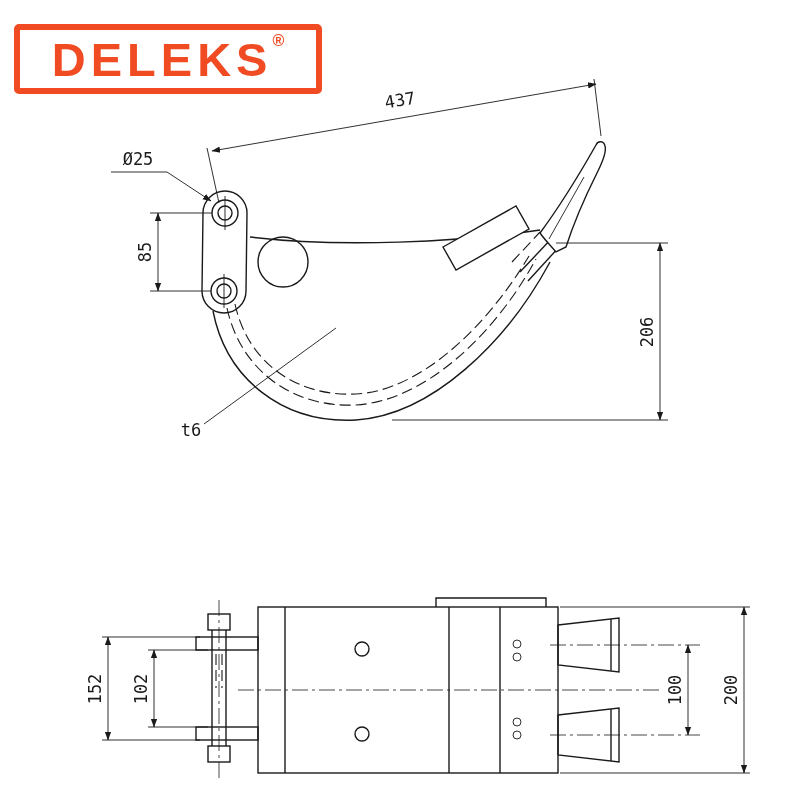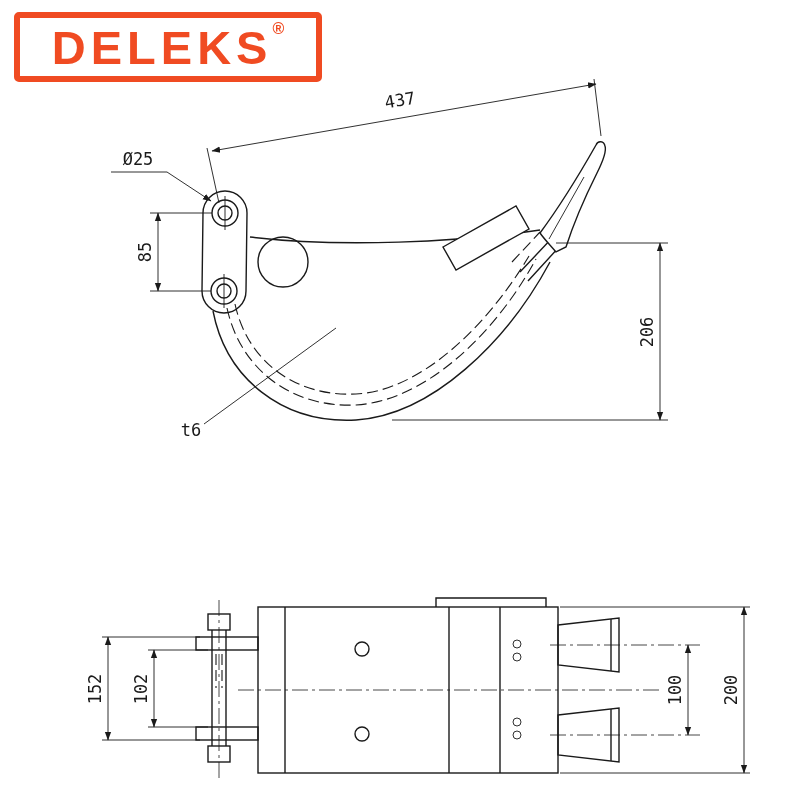--- a/index.html
+++ b/index.html
@@ -7,21 +7,21 @@
     position: relative;
     width: 800px;
     height: 800px;
     background: #ffffff;
     overflow: hidden;
     font-family: "DejaVu Sans", sans-serif;
   }
   .logo {
     position: absolute;
     left: 14px;
-    top: 12px;
+    top: 24px;
     width: 296px;
     height: 58px;
     border: 6px solid #f04b22;
     border-radius: 5px;
     background: #ffffff;
     display: flex;
     align-items: center;
     justify-content: center;
     z-index: 2;
   }

